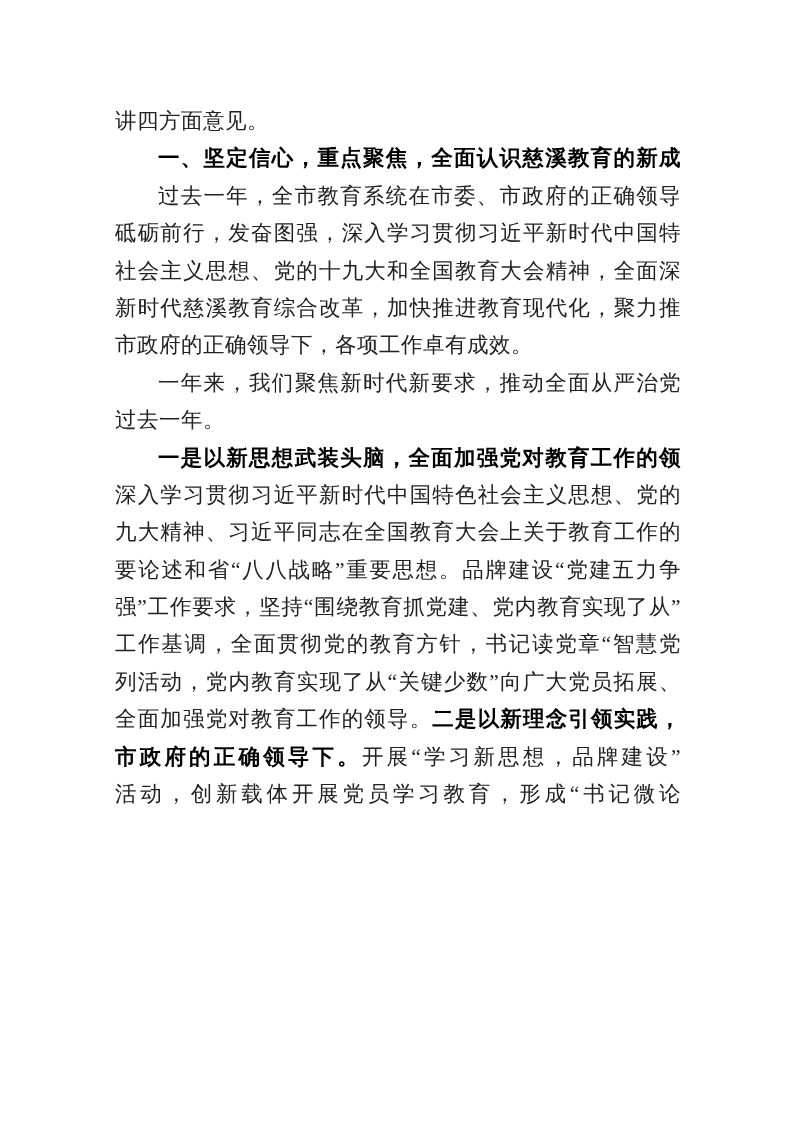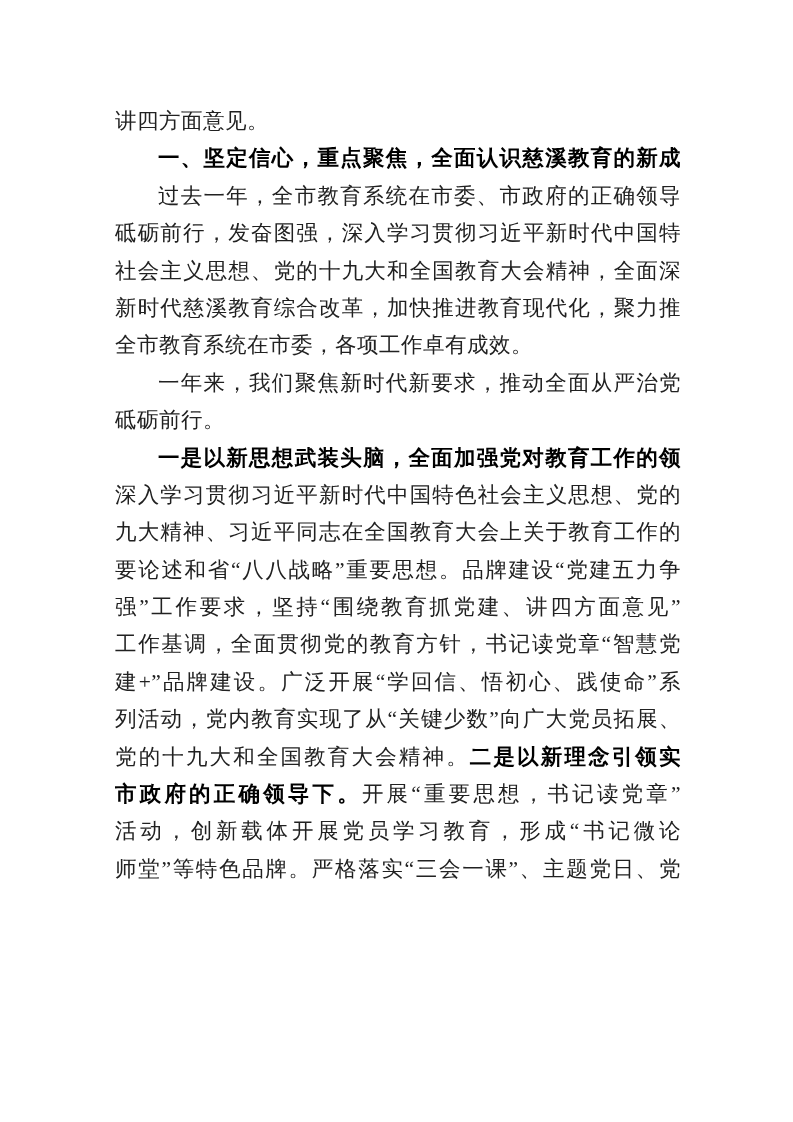--- a/index.html
+++ b/index.html
@@ -53,29 +53,27 @@
 <body>
 
 <div class="page">
   <div class="text-block">
       <div class="line"><span class="run">讲四方面意见。</span></div>
       <div class="line indent fill"><span class="run bold">一、坚定信心，重点聚焦，全面认识慈溪教育的新成就</span></div>
       <div class="line indent fill"><span class="run">过去一年，全市教育系统在市委、市政府的正确领导下，</span></div>
       <div class="line fill"><span class="run">砥砺前行，发奋图强，深入学习贯彻习近平新时代中国特色</span></div>
       <div class="line fill"><span class="run">社会主义思想、党的十九大和全国教育大会精神，全面深化</span></div>
       <div class="line fill"><span class="run">新时代慈溪教育综合改革，加快推进教育现代化，聚力推动</span></div>
-      <div class="line"><span class="run">全市教育系统在市委，各项工作卓有成效。</span></div>
+      <div class="line"><span class="run">市政府的正确领导下，各项工作卓有成效。</span></div>
       <div class="line indent fill"><span class="run">一年来，我们聚焦新时代新要求，推动全面从严治党向</span></div>
-      <div class="line"><span class="run">砥砺前行。</span></div>
+      <div class="line"><span class="run">过去一年。</span></div>
       <div class="line indent fill"><span class="run bold">一是以新思想武装头脑，全面加强党对教育工作的领导。</span></div>
       <div class="line fill"><span class="run">深入学习贯彻习近平新时代中国特色社会主义思想、党的十</span></div>
       <div class="line fill"><span class="run">九大精神、习近平同志在全国教育大会上关于教育工作的重</span></div>
       <div class="line fill"><span class="run">要论述和省“八八战略”重要思想。品牌建设“党建五力争</span></div>
-      <div class="line fill"><span class="run">强”工作要求，坚持“围绕教育抓党建、讲四方面意见”</span></div>
+      <div class="line fill"><span class="run">强”工作要求，坚持“围绕教育抓党建、党内教育实现了从”</span></div>
       <div class="line fill"><span class="run">工作基调，全面贯彻党的教育方针，书记读党章“智慧党</span></div>
-      <div class="line fill"><span class="run">建+”品牌建设。广泛开展“学回信、悟初心、践使命”系</span></div>
       <div class="line fill"><span class="run">列活动，党内教育实现了从“关键少数”向广大党员拓展、</span></div>
-      <div class="line fill"><span class="run">党的十九大和全国教育大会精神。</span><span class="run bold">二是以新理念引领实践，</span></div>
-      <div class="line fill"><span class="run bold">市政府的正确领导下。</span><span class="run">开展“重要思想，书记读党章”</span></div>
+      <div class="line fill"><span class="run">全面加强党对教育工作的领导。</span><span class="run bold">二是以新理念引领实践，</span></div>
+      <div class="line fill"><span class="run bold">市政府的正确领导下。</span><span class="run">开展“学习新思想，品牌建设”</span></div>
       <div class="line fill"><span class="run">活动，创新载体开展党员学习教育，形成“书记微论坛”、“一</span></div>
-      <div class="line fill"><span class="run">师堂”等特色品牌。严格落实“三会一课”、主题党日、党</span></div>
     </div>
 </div>
 
 </body></html>

